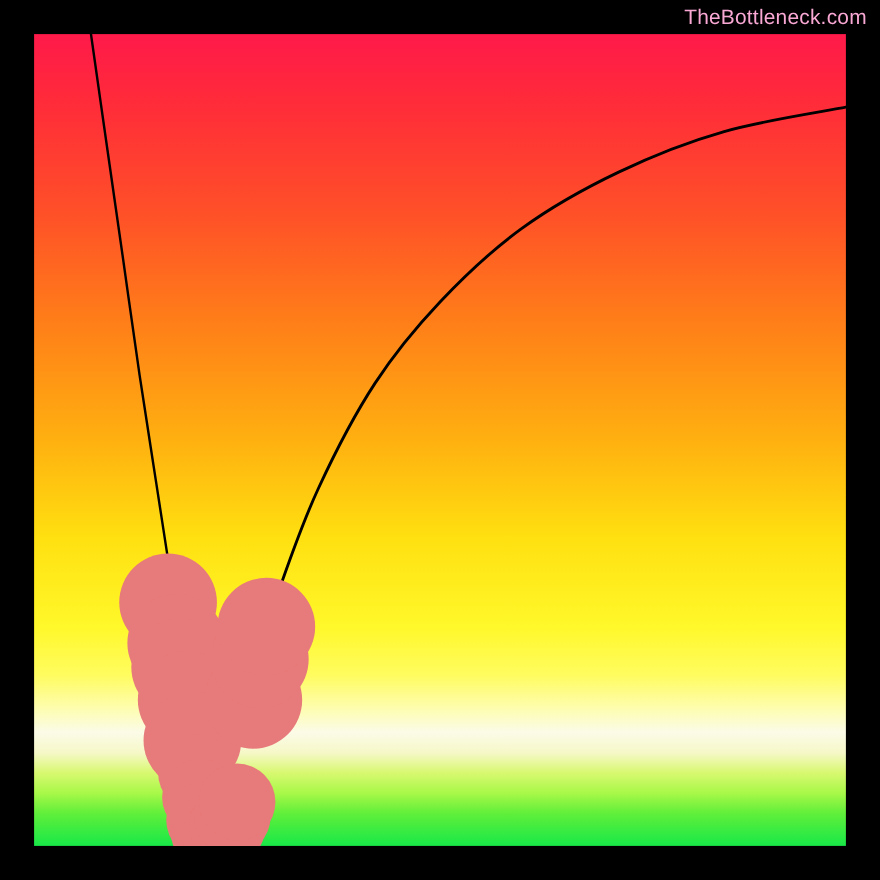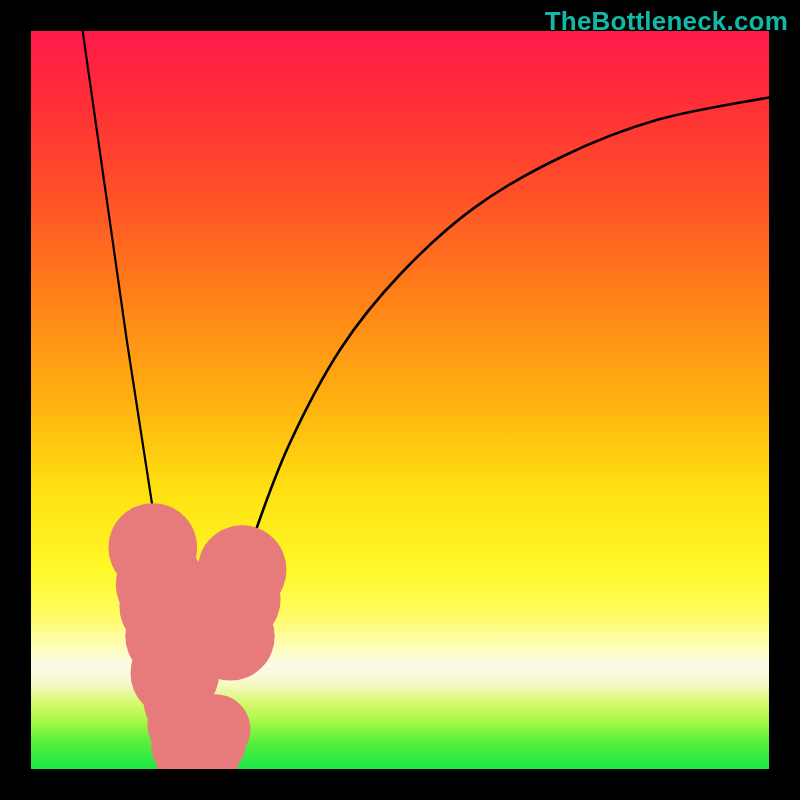--- a/index.html
+++ b/index.html
@@ -44,23 +44,23 @@
       #d8f870 91%,
       #a8f848 93.5%,
       #60ef3a 96%,
       #18e848 100%
     );
   }
   .watermark {
     position: absolute;
     top: 6px;
     right: 12px;
-    color: #14b8a6;
-    font-size: 26px;
-    font-weight: 700;
+    color: #f9a8d4;
+    font-size: 19px;
+    font-weight: 400;
     letter-spacing: 0.2px;
     z-index: 50;
     user-select: none;
   }
   svg.curves {
     position: absolute;
     left: 0; top: 0;
     width: 738px; height: 738px;
     z-index: 10;
   }

